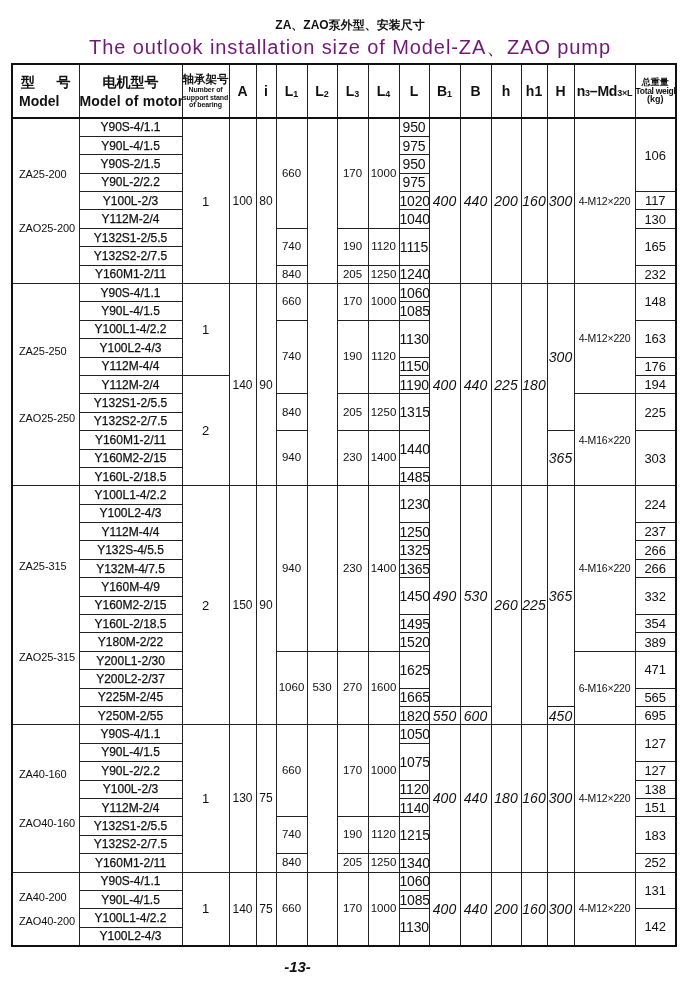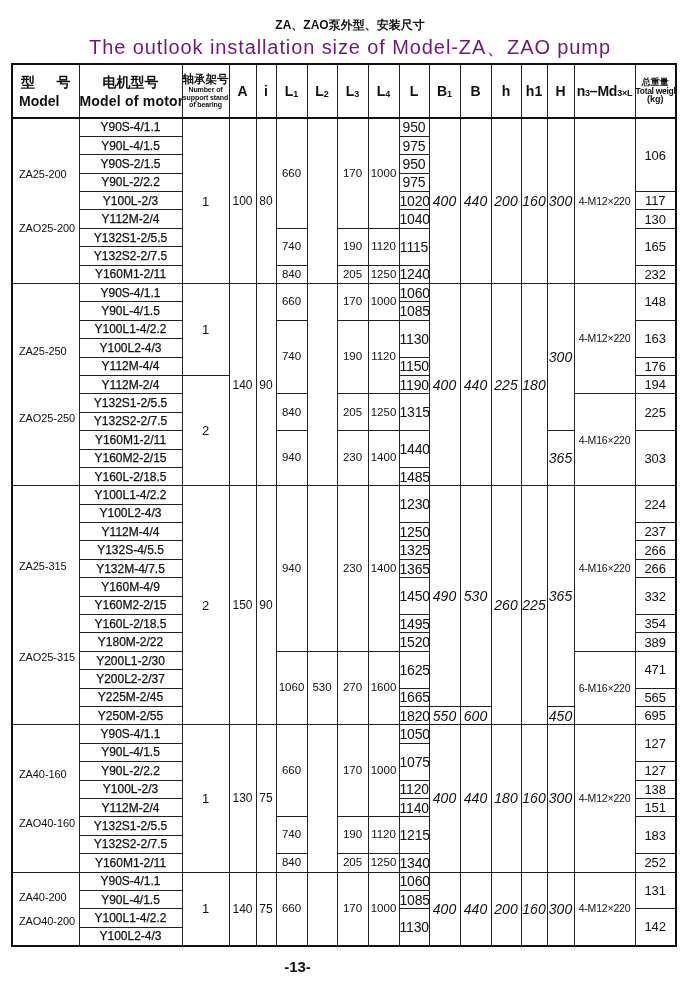--- a/index.html
+++ b/index.html
@@ -55,21 +55,21 @@
   td.cell-bearing { font-size:13px; }
   td.cell-A, td.cell-i { font-size:12px; }
   td.cell-L1, td.cell-L2, td.cell-L3, td.cell-L4 { font-size:11.5px; }
   td.cell-L { font-size:14px; letter-spacing:-0.2px;margin-left:48px; }
   td.cell-B1, td.cell-B, td.cell-h, td.cell-h1, td.cell-H { font-size:14px;font-style:italic; }
   td.cell-n3 { font-size:10.5px; letter-spacing:-0.2px; }
   td.cell-weight { font-size:13px; }
 
   .footer-page {
     position:absolute; top:958px; left:0; width:595px; text-align:center;
-    font-size:15px; font-weight:bold; color:#111;
+    font-size:15px; font-weight:bold; color:#111;font-style:italic;
   }
 </style>
 </head>
 <body>
 
 <div class="title-cn">ZA、ZAO泵外型、安装尺寸</div>
 <div class="title-en">The outlook installation size of Model-ZA、ZAO pump</div>
 
 <table class="spec">
   <colgroup>

